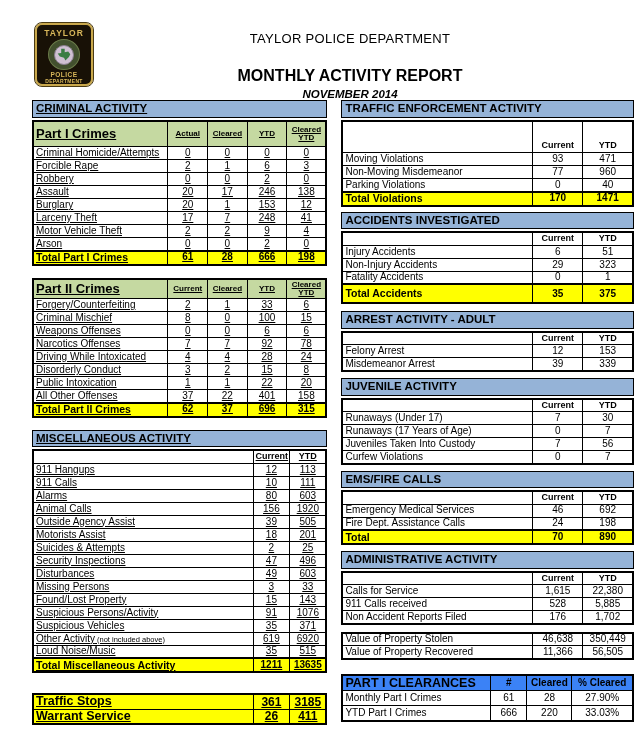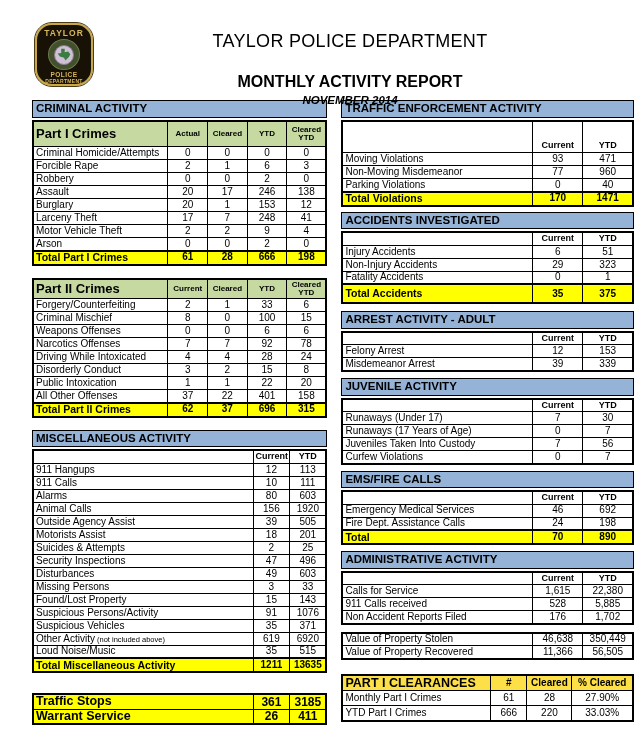--- a/index.html
+++ b/index.html
@@ -5,47 +5,47 @@
   * { box-sizing: border-box; }
   html,body { margin:0; padding:0; }
   body {
     width:634px; height:729px; background:#fff; color:#000;
     font-family:"Liberation Sans", sans-serif; overflow:hidden;
   }
 
   
   .report-header { position:relative; height:100px; }
   .titles { text-align:center; padding-top:31px; padding-left:66px; }
-  .t1 { font-size:18px; letter-spacing:.3px; }
+  .t1 { font-size:13px; letter-spacing:.3px; }
   .t2 { font-size:16px; font-weight:bold; margin-top:21px; }
   .t3 { font-size:11.5px; font-weight:bold; font-style:italic; margin-top:3px; }
 
   .logo {
     position:absolute; left:35px; top:23px; width:58px; height:63px;
-    background:#181106; border:2px solid #c9a84c; border-radius:17px;
+    background:#181106; border:2px solid #c9a84c; border-radius:7px;
     outline:1px solid #4a3b14;
     display:flex; flex-direction:column; align-items:center; padding-top:3px;
   }
   .logo-top { color:#d8b75a; font-size:8.5px; font-weight:bold; letter-spacing:1px; }
   .seal {
     width:32px; height:32px; border-radius:50%; margin-top:1px;
     background:#42502e; border:1px solid #6b7b4a;
     display:flex; align-items:center; justify-content:center;
   }
   .seal-inner {
     width:20px; height:20px; border-radius:50%;
     background:#cfc0d3; border:1px solid #8a7f90;
     display:flex; align-items:center; justify-content:center;
   }
   .logo-bot1 { color:#d8b75a; font-size:6.5px; font-weight:bold; margin-top:1px; letter-spacing:.5px; }
   .logo-bot2 { color:#d8b75a; font-size:5px; font-weight:bold; letter-spacing:.3px; }
 
   
   .columns { display:flex; padding-left:32px; }
-  .col-left  { width:311px; }
+  .col-left  { width:311px;text-decoration:underline; }
   .col-right { width:308px; margin-left:14px; }
 
   
   .bar {
     background:#95B3D7; border:1px solid #000; font-weight:bold;
     font-size:11.5px; padding:1px 3px 2px 3px; line-height:1.1;
   }
 
   
   table { border-collapse:collapse; width:100%; table-layout:fixed; margin-top:2px;padding-left:9px; }
@@ -72,21 +72,21 @@
 
   .gap10 { height:10px; } .gap12 { height:12px; } .gap6 { height:6px; }
   .gap5 { height:5px; } .gap7 { height:7px; } .gap18 { height:18px; }
 
   
   table.stops td { background:#FFFF00; font-weight:bold; height:15px; }
   table.stops td:first-child { font-size:12.5px; }
   table.stops td.num { font-size:12px;margin-top:25px; }
 
   
-  table.clear th { background:#fde047; height:16px; }
+  table.clear th { background:#3b82f6; height:16px; }
   table.clear th.cl-title { font-size:12.5px; }
   table.clear th.cl-col { font-size:10px; text-align:center; }
   table.clear td { height:15px; }
 </style>
 </head>
 <body>
 
 <div class="report-header">
   <div class="logo">
     <div class="logo-top">TAYLOR</div>

